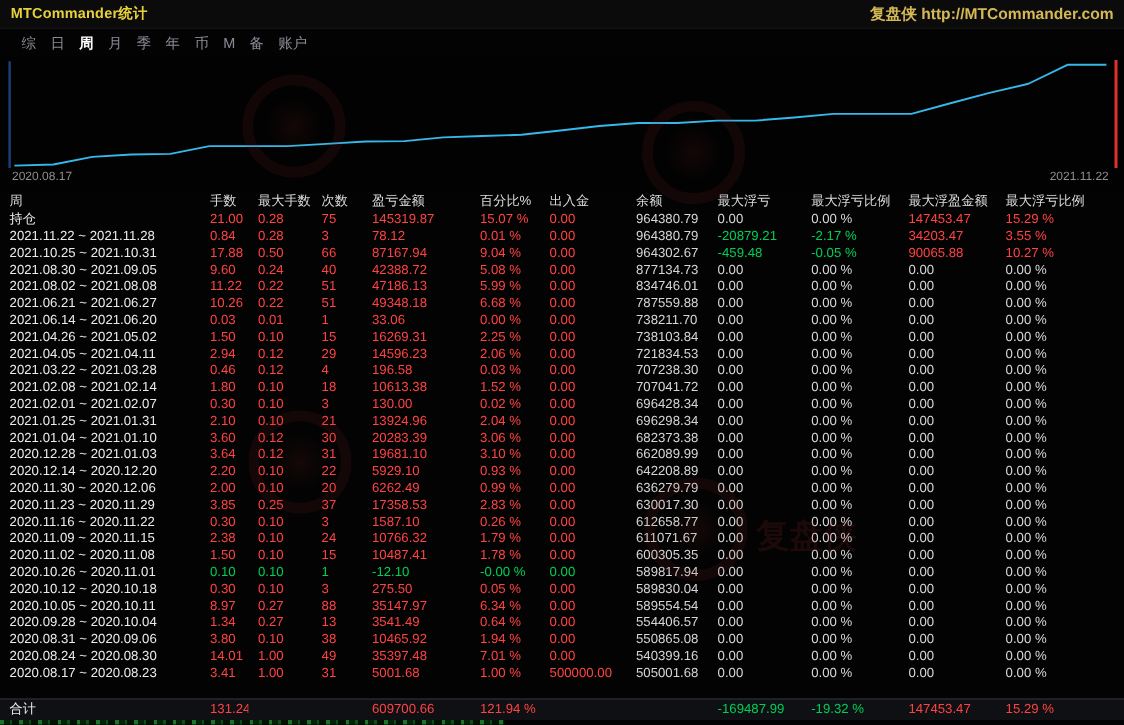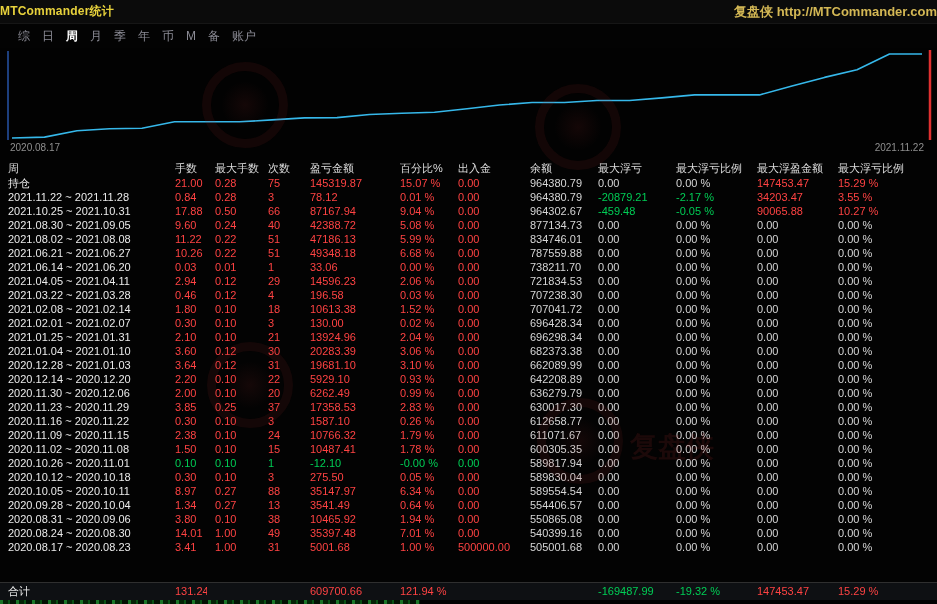--- a/index.html
+++ b/index.html
@@ -1,21 +1,21 @@
 <!DOCTYPE html>
 <html><head>
 <meta charset="utf-8">
 <style>
   html,body{margin:0;padding:0;background:#000;}
   .app{position:relative;width:937px;height:604px;background:#030303;overflow:hidden;
        font-family:"Liberation Sans","DejaVu Sans",sans-serif;color:#d6d6d6;}
   
   .titlebar{position:absolute;top:0;left:0;right:0;height:24px;background:#0b0b0b;
             border-bottom:1px solid #161616;display:flex;align-items:center;
-            justify-content:space-between;padding:0 0;box-sizing:border-box;}
+            justify-content:space-between;padding:0 9px;box-sizing:border-box;}
   .title{color:#e8d23c;font-size:12px;font-weight:bold;letter-spacing:.2px;}
   .brand{color:#d4b855;font-size:13px;font-weight:bold;}
   
   .menubar{position:absolute;top:24px;left:0;right:0;height:24px;display:flex;
            align-items:center;padding-left:12px;}
   .menu-item{color:#8c8c96;font-size:12px;padding:0 6px;cursor:default;}
   .menu-item.active{color:#ffffff;font-weight:bold;}
   
   .chart{position:absolute;top:48px;left:0;width:937px;height:112px;background:#020202;}
   .chart svg{position:absolute;top:0;left:0;}
@@ -204,20 +204,34 @@
             <td class="c-red">33.06</td>
             <td class="c-red">0.00 %</td>
             <td class="c-red">0.00</td>
             <td class="c-gray">738211.70</td>
             <td class="c-gray">0.00</td>
             <td class="c-gray">0.00 %</td>
             <td class="c-gray">0.00</td>
             <td class="c-gray">0.00 %</td>
           </tr>
           <tr>
+            <td class="c-white">2021.04.26 ~ 2021.05.02</td>
+            <td class="c-red">1.50</td>
+            <td class="c-red">0.10</td>
+            <td class="c-red">15</td>
+            <td class="c-red">16269.31</td>
+            <td class="c-red">2.25 %</td>
+            <td class="c-red">0.00</td>
+            <td class="c-gray">738103.84</td>
+            <td class="c-gray">0.00</td>
+            <td class="c-gray">0.00 %</td>
+            <td class="c-gray">0.00</td>
+            <td class="c-gray">0.00 %</td>
+          </tr>
+          <tr>
             <td class="c-white">2021.04.05 ~ 2021.04.11</td>
             <td class="c-red">2.94</td>
             <td class="c-red">0.12</td>
             <td class="c-red">29</td>
             <td class="c-red">14596.23</td>
             <td class="c-red">2.06 %</td>
             <td class="c-red">0.00</td>
             <td class="c-gray">721834.53</td>
             <td class="c-gray">0.00</td>
             <td class="c-gray">0.00 %</td>

